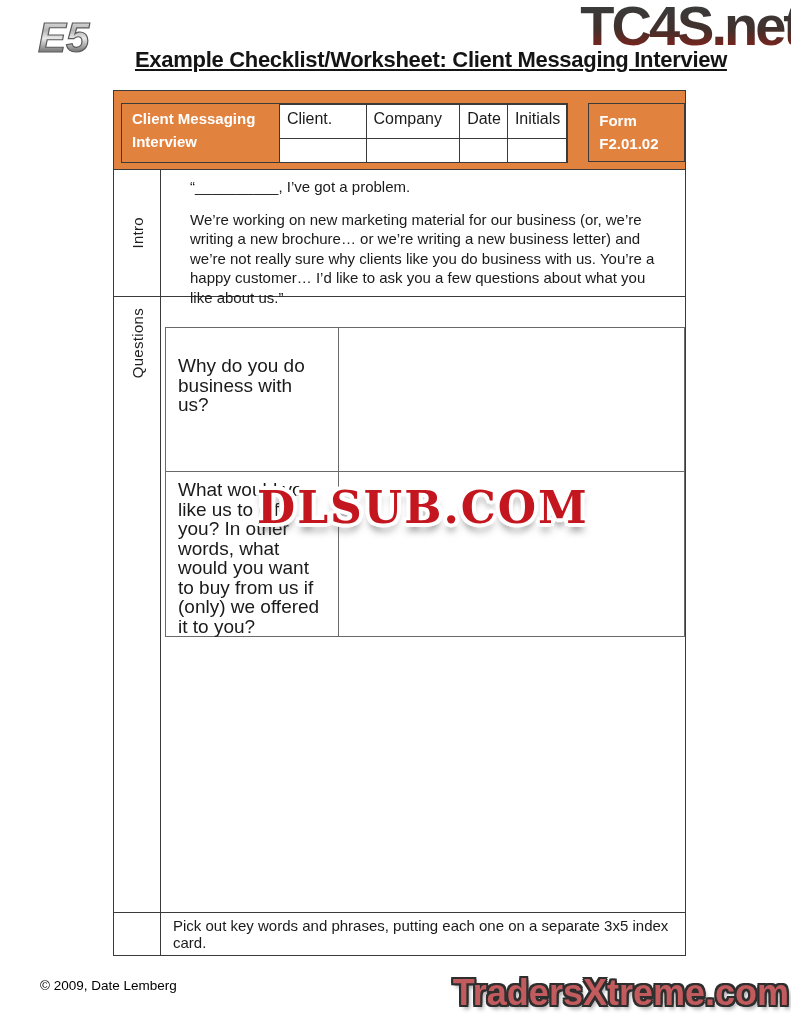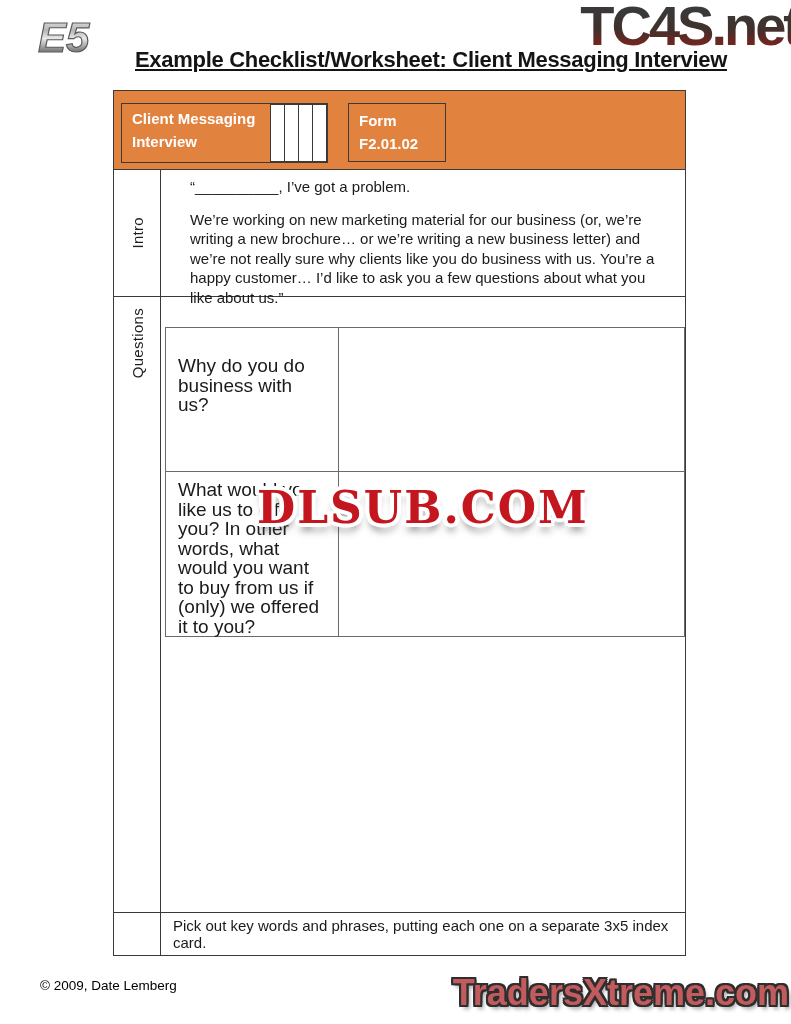--- a/index.html
+++ b/index.html
@@ -27,21 +27,21 @@
 
   
   .doc { position:absolute; left:113px; top:90px; width:573px; z-index:2; }
   .doc, .doc * { box-sizing:border-box; }
 
   
   .orange-row {
     height:80px; background:#E2823F; border:1px solid #3a3a3a;
     padding:12px 0 0 7px; display:flex; align-items:flex-start;
   }
-  .hdr-box { display:flex; border:1px solid #3a3a3a; height:60px; }
+  .hdr-box { display:flex; border:1px solid #3a3a3a; height:60px;gap:11px; }
   .hdr-label {
     width:148px; padding:4px 10px 0 10px; color:#ffffff; font-weight:bold;
     font-size:15px; line-height:1.5;
   }
   table.fields { border-collapse:collapse; background:#ffffff; table-layout:fixed; }
   table.fields td {
     border:1px solid #3a3a3a; font-size:16px; color:#1a1a1a;
     padding:5px 6px 0 7px; vertical-align:top; overflow:hidden;
   }
   .fw-client { width:90px; } .fw-company { width:95px; }
@@ -138,20 +138,26 @@
 <h1 class="page-title">Example Checklist/Worksheet: Client Messaging Interview</h1>
 <div class="wm-tc4s">TC4S.net</div>
 
 <div class="doc">
 
   <div class="orange-row">
     <div class="hdr-box">
       <div class="hdr-label">Client Messaging Interview</div>
       <table class="fields">
         <tbody>
+            <tr class="f-head">
+          <td class="fw-client">Client.</td>
+          <td class="fw-company">Company</td>
+          <td class="fw-date">Date</td>
+          <td class="fw-initials">Initials</td>
+        </tr>
         <tr class="f-blank">
           <td></td>
           <td></td>
           <td></td>
           <td></td>
         </tr>
       </tbody>
         </table>
     </div>
     <div class="form-box">

